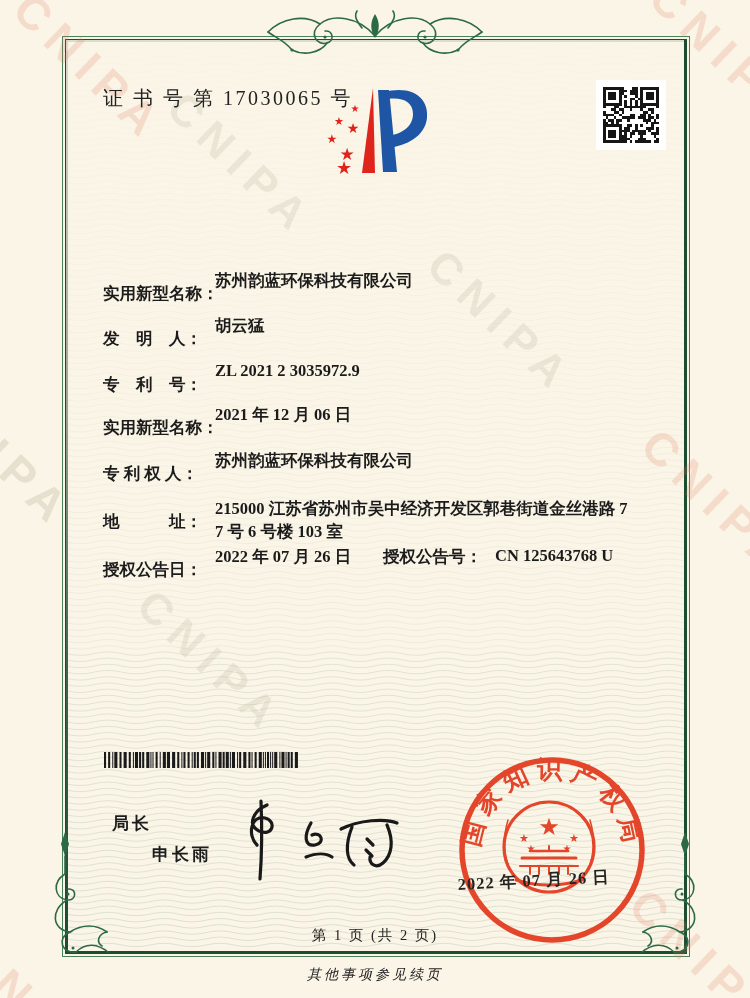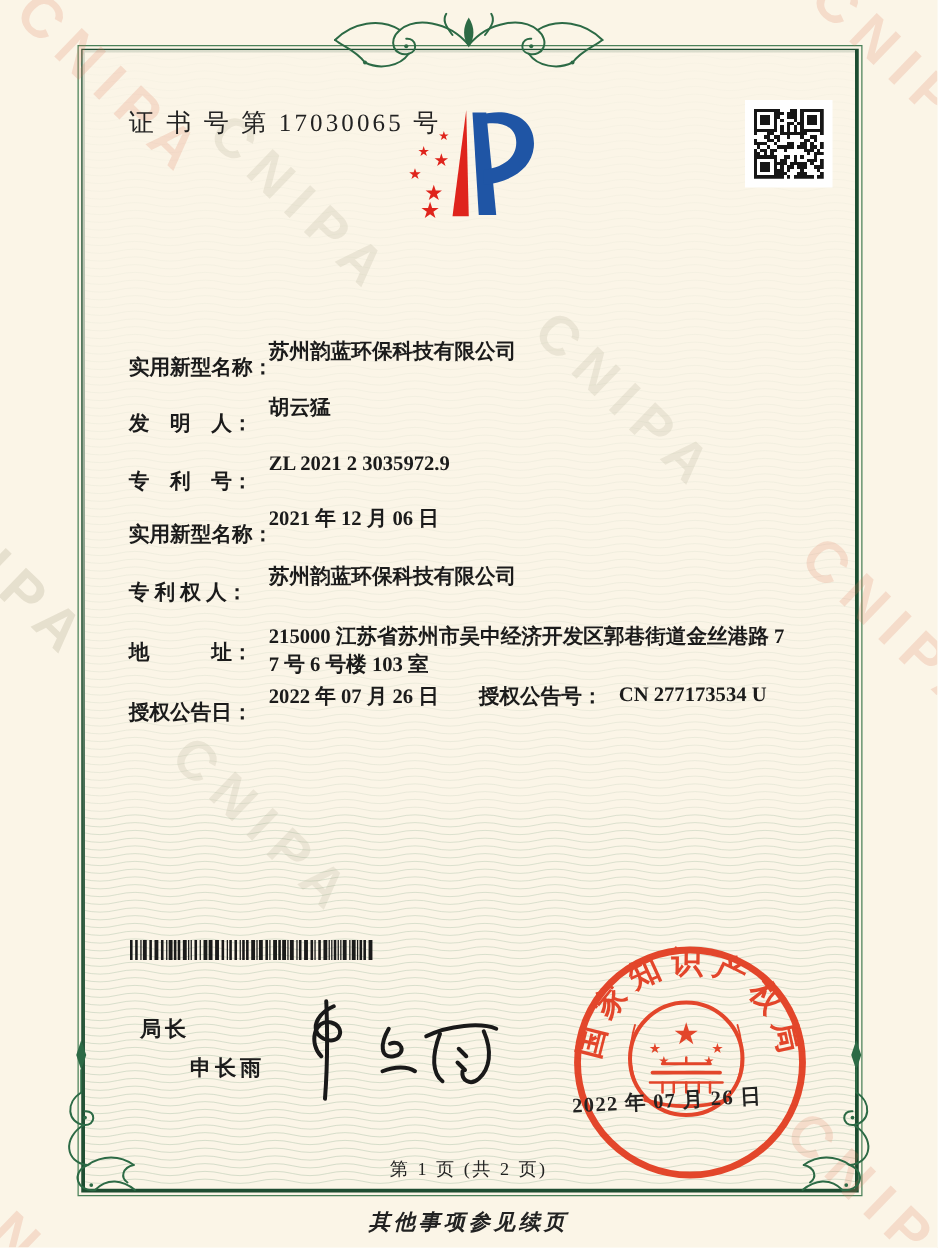--- a/index.html
+++ b/index.html
@@ -32,21 +32,21 @@
   .row .val2{position:absolute;left:392px;top:0;white-space:pre;}
   .addr2{position:absolute;left:112px;top:23px;white-space:pre;}
   .bodytext{position:absolute;left:103px;top:566px;width:546px;font-size:15.5px;line-height:23.5px;
             text-align:justify;font-style:italic;font-weight:600;color:#262626;}
   .bodytext p{margin:0;text-indent:2em;}
   .sig-title{position:absolute;left:112px;top:812px;font-family:"Liberation Sans","DejaVu Sans",sans-serif;
              font-size:17px;font-weight:600;letter-spacing:3px;color:#1c1c1c;}
   .sig-name{position:absolute;left:112px;top:843px;font-family:"Liberation Sans","DejaVu Sans",sans-serif;
             font-size:17px;font-weight:600;letter-spacing:3px;color:#1c1c1c;margin-left:40px;}
   .pageno{position:absolute;left:0;top:926px;width:750px;text-align:center;font-size:14.5px;letter-spacing:2px;color:#222;}
-  .note{position:absolute;left:0;top:966px;width:750px;text-align:center;font-size:17px;font-weight:700;
+  .note{position:absolute;left:0;top:966px;width:750px;text-align:center;font-size:14px;font-weight:400;
         font-style:italic;letter-spacing:3px;color:#222;}
   .qrbox{position:absolute;left:596px;top:80px;width:70px;height:70px;background:#ffffff;}
   #qr{position:absolute;left:7px;top:7px;}
   .ornament{position:absolute;z-index:5;}
   .ornament path,.ornament circle{stroke:#2c6a45;fill:none;stroke-width:1.6;stroke-linecap:round;}
   .ornament .fil{fill:#2c6a45;stroke:none;}
   #seal{position:absolute;left:452px;top:750px;z-index:4;mix-blend-mode:multiply;opacity:.94;}
   #sig-svg{position:absolute;left:215px;top:795px;z-index:4;}
   #sig-svg path{fill:none;stroke:#191919;stroke-width:3.2;stroke-linecap:round;stroke-linejoin:round;}
   .seal-red{stroke:#e23a1e;fill:none;}
@@ -300,21 +300,21 @@
     </div>
     <div class="row" style="top:498px">
       <span class="lbl">地　　　址：</span>
       <span class="val">215000 江苏省苏州市吴中经济开发区郭巷街道金丝港路 7</span>
       <span class="addr2">7 号 6 号楼 103 室</span>
     </div>
     <div class="row" style="top:546px">
       <span class="lbl">授权公告日：</span>
       <span class="val">2022 年 07 月 26 日</span>
       <span class="lbl2">授权公告号：</span>
-      <span class="val2">CN 277173534 U</span>
+      <span class="val2">CN 125643768 U</span>
     </div>
 
     <div class="bodytext">
     </div>
 
     <svg id="barcode" width="196" height="16" viewBox="0 0 190 16" preserveAspectRatio="none">
       <path id="bcpath" fill="#1a1a1a" d="M0 0h2v16h-2zM4 0h2v16h-2zM8 0h1v16h-1zM10 0h3v16h-3zM15 0h2v16h-2zM19 0h3v16h-3zM24 0h2v16h-2zM28 0h1v16h-1zM30 0h3v16h-3zM34 0h2v16h-2zM37 0h2v16h-2zM41 0h3v16h-3zM45 0h1v16h-1zM47 0h1v16h-1zM50 0h2v16h-2zM54 0h1v16h-1zM57 0h3v16h-3zM61 0h3v16h-3zM66 0h3v16h-3zM71 0h2v16h-2zM75 0h1v16h-1zM77 0h2v16h-2zM81 0h2v16h-2zM85 0h1v16h-1zM87 0h2v16h-2zM90 0h2v16h-2zM94 0h3v16h-3zM98 0h1v16h-1zM100 0h3v16h-3zM105 0h2v16h-2zM108 0h1v16h-1zM111 0h3v16h-3zM115 0h2v16h-2zM118 0h3v16h-3zM122 0h1v16h-1zM124 0h3v16h-3zM129 0h1v16h-1zM131 0h2v16h-2zM135 0h3v16h-3zM140 0h2v16h-2zM143 0h1v16h-1zM146 0h2v16h-2zM150 0h3v16h-3zM154 0h1v16h-1zM156 0h1v16h-1zM158 0h2v16h-2zM161 0h1v16h-1zM163 0h1v16h-1zM165 0h3v16h-3zM170 0h1v16h-1zM172 0h3v16h-3zM176 0h1v16h-1zM178 0h2v16h-2zM181 0h2v16h-2zM185 0h3v16h-3z"></path>
     </svg>
 
     <div class="sig-title">局长</div>

